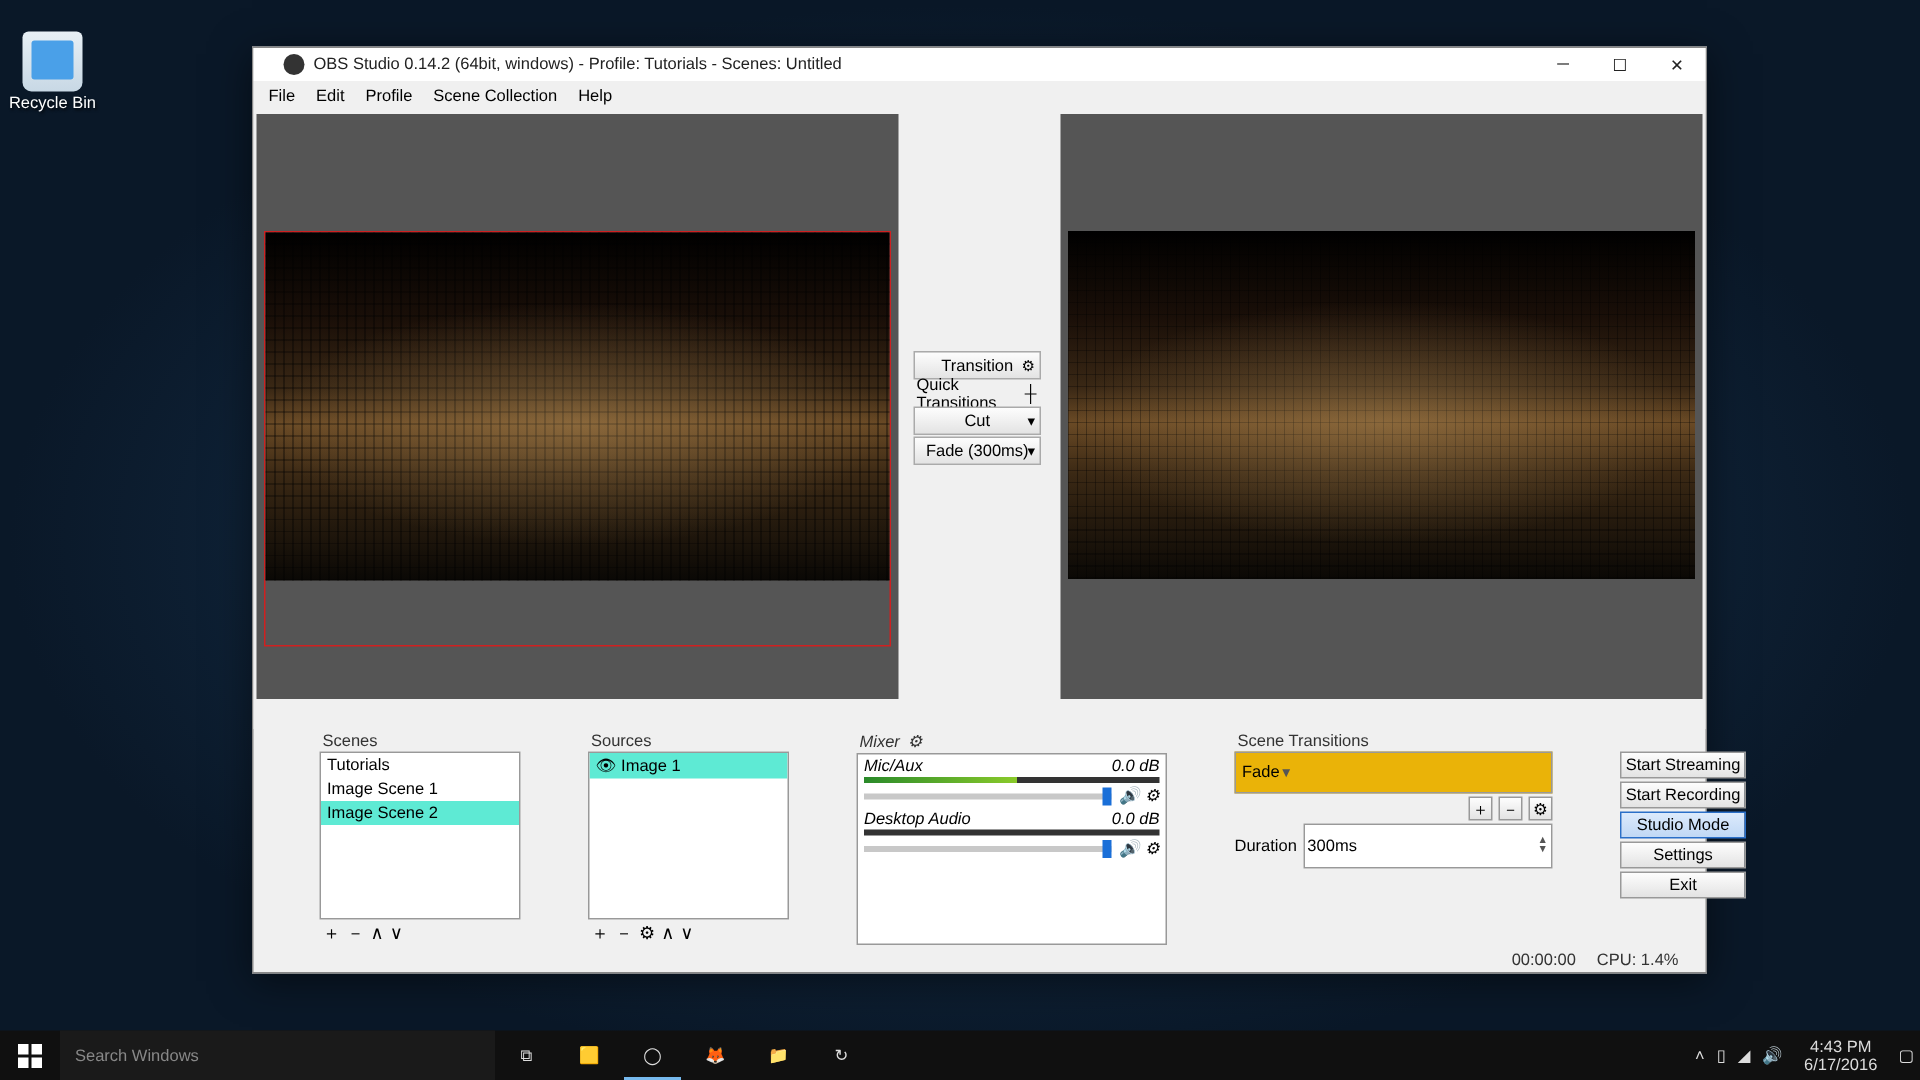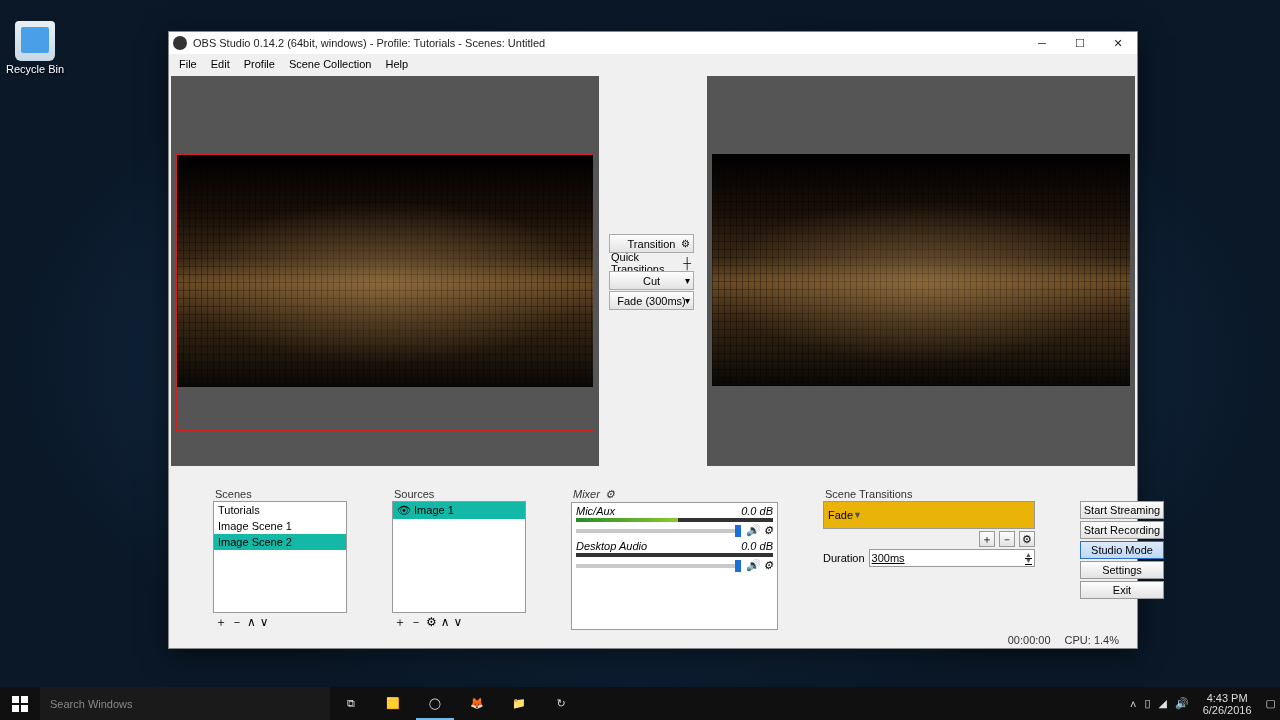--- a/index.html
+++ b/index.html
@@ -2,21 +2,21 @@
 <html><head>
 <meta charset="utf-8">
 <style>
 * { margin: 0; padding: 0; box-sizing: border-box; font-family: "Segoe UI", Tahoma, sans-serif; font-size: 11px; }
 body { width: 1280px; height: 720px; background: radial-gradient(ellipse at center, #1a3a5a 0%, #0a1828 70%); overflow: hidden; position: relative; }
 .desktop-icon { position: absolute; top: 21px; left: 5px; width: 60px; text-align: center; color: #fff; text-shadow: 1px 1px 2px rgba(0,0,0,0.8); }
 .desktop-icon .bin { width: 40px; height: 40px; margin: 0 auto 2px; background: linear-gradient(#e8f0f5,#c8d8e5); border-radius: 4px 4px 6px 6px; position: relative; }
 .desktop-icon .bin::before { content:""; position:absolute; top:6px; left:6px; right:6px; bottom:8px; background:#4aa0e8; border-radius:2px; }
 
 .window { position: absolute; top: 31px; left: 168px; width: 970px; height: 618px; background: #f0f0f0; border: 1px solid #888; box-shadow: 0 5px 25px rgba(0,0,0,0.5); display:flex; flex-direction:column; }
-.titlebar { height: 22px; background:#fff; display:flex; align-items:center; padding-left:4px; }
+.titlebar { height: 22px; background:#fff; display:flex; align-items:center; padding-left:20px; }
 .titlebar .icon { width:14px; height:14px; background:#333; border-radius:50%; margin-right:6px; }
 .titlebar .title { flex:1; color:#222; }
 .titlebar .btn { width:38px; height:22px; display:flex; align-items:center; justify-content:center; color:#222; cursor:pointer; }
 
 .menubar { height:20px; background:#f0f0f0; display:flex; align-items:center; padding:0 4px; gap:2px; }
 .menubar span { padding:2px 6px; cursor:pointer; }
 
 .workspace { flex:1; background:#f0f0f0; display:flex; position:relative; }
 .preview { background:#555; position:relative; margin:2px; }
 .preview.left { width:428px; height:390px; }
@@ -34,39 +34,39 @@
 .mid-btn .gear, .mid-btn .plus, .mid-btn .drop { position:absolute; right:3px; font-size:10px; }
 .mid-label { height:17px; display:flex; align-items:center; justify-content:flex-start; padding-left:2px; position:relative; }
 .mid-label .plus { position:absolute; right:3px; font-weight:bold; }
 
 .panels { height:145px; display:flex; padding:1px 3px; gap:4px; }
 .panel { display:flex; flex-direction:column;padding-left:41px; }
 .panel-title { font-size:11px; color:#333; padding:1px 2px; }
 .panel-title .gear { margin-left:2px; }
 .listbox { flex:1; background:#fff; border:1px solid #999; overflow:hidden; }
 .list-item { padding:2px 4px; cursor:pointer; }
-.list-item.sel { background:#14b8a6; }
+.list-item.sel { background:#5eead4; }
 .list-item .eye { display:inline-block; width:14px; }
 .panel-toolbar { height:17px; display:flex; align-items:center; gap:4px; padding:0 2px; }
 .panel-toolbar span { cursor:pointer; font-size:12px; line-height:1; }
 
 .mixer-ch { padding:1px 3px 2px; }
 .mixer-row1 { display:flex; justify-content:space-between; font-size:10px; }
 .meter { height:4px; background:#333; position:relative; margin:1px 0 2px; }
 .meter .fill { position:absolute; left:0; top:0; bottom:0; background:linear-gradient(90deg,#2a8a2a,#8aca2a); }
 .mixer-ctrls { display:flex; justify-content:flex-end; gap:3px; align-items:center; }
 .slider-track { width:190px; height:4px; background:#c8c8c8; position:relative; margin-right:2px; }
 .slider-thumb { position:absolute; right:0; top:-4px; width:6px; height:12px; background:#1a6fd8; cursor:pointer; }
 .mix-icon { cursor:pointer; font-size:11px; }
 
 .trans-panel .row { display:flex; align-items:center; gap:4px; margin-bottom:2px; }
 .combo { flex:1; height:28px; background:#eab308; border:1px solid #999; padding:0 4px; display:flex; align-items:center; justify-content:flex-start; cursor:pointer; }
 .combo .arr { font-size:9px; color:#555; }
 .iconbtn { width:16px; height:16px; border:1px solid #999; background:linear-gradient(#fdfdfd,#e3e3e3); display:flex; align-items:center; justify-content:center; cursor:pointer; }
-.spin { flex:1; height:18px; background:#fff; border:1px solid #999; display:flex; align-items:center; padding:0 2px; justify-content:space-between;text-decoration:underline; }
+.spin { flex:1; height:30px; background:#fff; border:1px solid #999; display:flex; align-items:center; padding:0 2px; justify-content:space-between; }
 .spin .arrs { font-size:7px; line-height:6px; color:#555; text-align:center; cursor:pointer; }
 
 .ctrl-buttons { display:flex; flex-direction:column; gap:2px; }
 .ctrl-btn { height:18px; width:84px; background:linear-gradient(#fdfdfd,#e3e3e3); border:1px solid #999; display:flex; align-items:center; justify-content:center; cursor:pointer; }
 .ctrl-btn.active { border:1px solid #2a6fc8; background:linear-gradient(#dceafc,#c0d8f5); }
 
 .statusbar { height:17px; display:flex; align-items:center; justify-content:flex-end; gap:14px; padding:0 18px; font-size:10px; color:#333; }
 
 .taskbar { position:absolute; bottom:0; left:0; right:0; height:33px; background:#101010; display:flex; align-items:center; }
 .start { width:40px; height:33px; display:flex; align-items:center; justify-content:center; cursor:pointer; }
@@ -268,17 +268,17 @@
     <div class="task-icon">📁</div>
     <div class="task-icon">↻</div>
   </div>
   <div class="tray">
     <span>˄</span>
     <span>▯</span>
     <span>◢</span>
     <span>🔊</span>
     <div class="clock">
       <div>4:43 PM</div>
-      <div>6/26/2016</div>
+      <div>6/17/2016</div>
     </div>
     <span>▢</span>
   </div>
 </div>
 
 </body></html>

